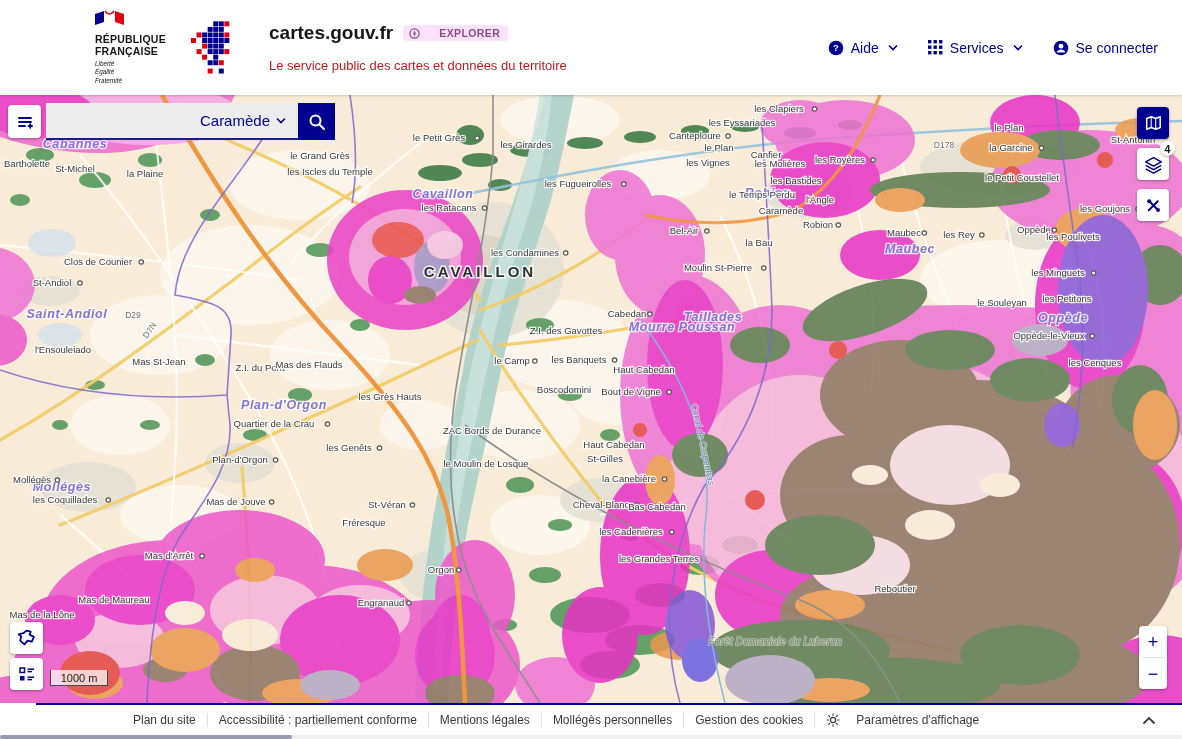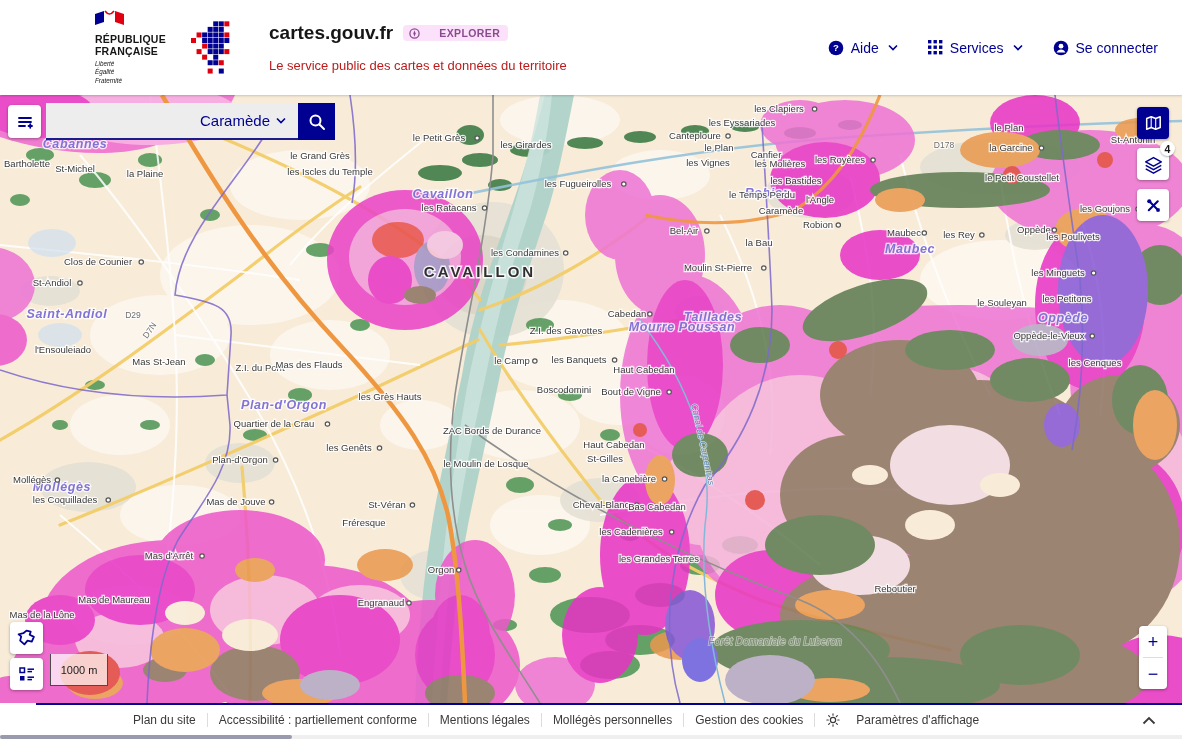--- a/index.html
+++ b/index.html
@@ -75,21 +75,21 @@
   .zoom-btn { height:31px; border:none; background:transparent; color:#000091; font-size:18px;
     font-weight:500; cursor:pointer; line-height:1; }
   .zoom-div { height:1px; background:#ddd; margin:0 4px; }
 
   
   .bl-btn { position:absolute; left:10px; width:33px; height:32px; background:#fff; border:none;
     border-radius:4px; box-shadow:0 1px 3px rgba(0,0,0,.35); display:flex; align-items:center;
     justify-content:center; cursor:pointer; z-index:10; }
   .bl-france { bottom:49px; }
   .bl-legend { bottom:13px; }
-  .scalebar { position:absolute; left:50px; bottom:17px; width:58px; height:32px;
+  .scalebar { position:absolute; left:50px; bottom:17px; width:58px; height:16px;
     background:rgba(255,255,255,.72); border:1px solid #4a4a4a; border-top:none;
     font-size:11px; color:#1a1a1a; display:flex; align-items:center; justify-content:center; z-index:9; }
 
   
   .ftr { height:32px; background:#fff; border-top:2px solid #000091; display:flex; align-items:center;
     padding:0 18px 0 97px; font-size:12px; color:#3a3a3a; position:relative; z-index:20;margin-left:36px; }
   .f-links { display:flex; align-items:center; }
   .f-link { color:#3a3a3a; text-decoration:none; cursor:pointer; white-space:nowrap; }
   .sep { width:1px; height:14px; background:#ddd; margin:0 11px; flex:none; }
   .disp-btn { display:flex; align-items:center; gap:16px; border:none; background:transparent;

